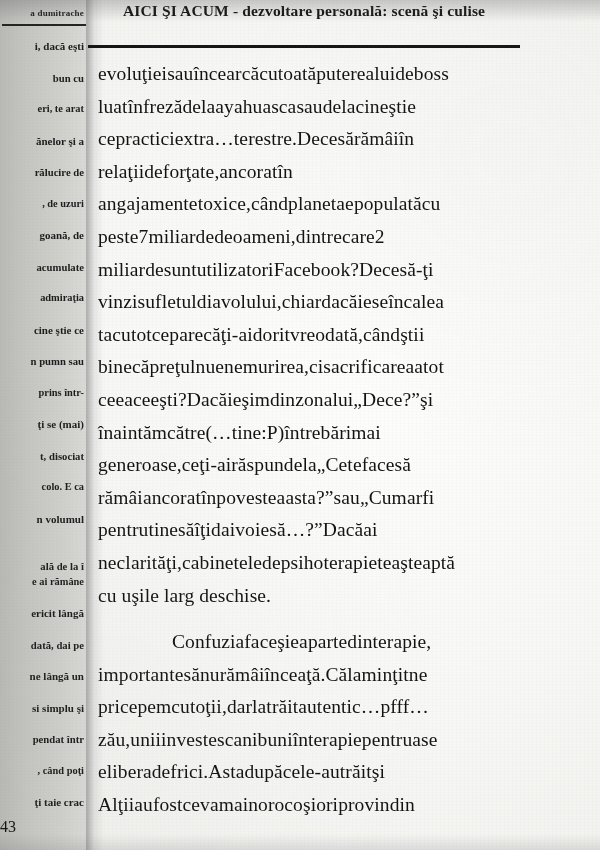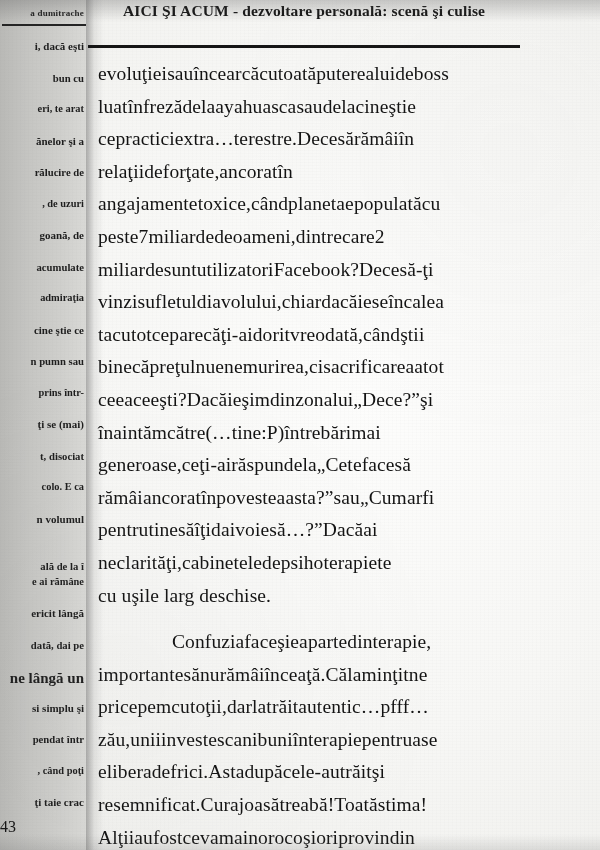--- a/index.html
+++ b/index.html
@@ -186,21 +186,21 @@
           <div class="facing-line" style="top: 355px; font-size: 10.7px;">n pumn sau</div>
           <div class="facing-line" style="top: 386.5px; font-size: 10.4px;">prins într-</div>
           <div class="facing-line" style="top: 418px; font-size: 11px;">ţi se (mai)</div>
           <div class="facing-line" style="top: 449.5px; font-size: 10.7px;">t, disociat</div>
           <div class="facing-line" style="top: 481px; font-size: 10.4px;">colo. E ca</div>
           <div class="facing-line" style="top: 512.5px; font-size: 11px;">n volumul</div>
           <div class="facing-line" style="top: 560px; font-size: 10.7px;">ală de la î</div>
           <div class="facing-line" style="top: 575.5px; font-size: 10.4px;">e ai rămâne</div>
           <div class="facing-line" style="top: 607px; font-size: 11px;">ericit lângă</div>
           <div class="facing-line" style="top: 638.5px; font-size: 10.7px;">dată, dai pe</div>
-          <div class="facing-line" style="top: 670px; font-size: 15px;">ne lângă un</div>
+          <div class="facing-line" style="top: 670px; font-size: 11px;">ne lângă un</div>
           <div class="facing-line" style="top: 701.5px; font-size: 11px;">si simplu şi</div>
           <div class="facing-line" style="top: 733px; font-size: 10.7px;">pendat într</div>
           <div class="facing-line" style="top: 764.5px; font-size: 10.4px;">, când poţi</div>
           <div class="facing-line" style="top: 796px; font-size: 11px;">ţi taie crac</div>
         </div>
     </div>
   </div>
   <div class="gutter-fold"></div>
 
   <div class="header">
@@ -367,20 +367,21 @@
         <span>să…?”</span>
         <span>Dacă</span>
         <span>ai</span>
       </div>
       <div class="line j">
         <span>neclarităţi,</span>
         <span>cabinetele</span>
         <span>de</span>
         <span>psihoterapie</span>
         <span>te</span>
+        <span>aşteaptă</span>
       </div>
       <div class="line">cu uşile larg deschise.</div>
       <div class="para-gap"></div>
       <div class="line j indent">
         <span>Confuzia</span>
         <span>face</span>
         <span>şi</span>
         <span>ea</span>
         <span>parte</span>
         <span>din</span>
@@ -426,27 +427,20 @@
         <span>de</span>
         <span>frici.</span>
         <span>Asta</span>
         <span>după</span>
         <span>ce</span>
         <span>le-au</span>
         <span>trăit</span>
         <span>şi</span>
       </div>
       <div class="line j">
-        <span>resemnificat.</span>
-        <span>Curajoasă</span>
-        <span>treabă!</span>
-        <span>Toată</span>
-        <span>stima!</span>
-      </div>
-      <div class="line j">
         <span>Alţii</span>
         <span>au</span>
         <span>fost</span>
         <span>ceva</span>
         <span>mai</span>
         <span>norocoşi</span>
         <span>ori</span>
         <span>provin</span>
         <span>din</span>
       </div>

